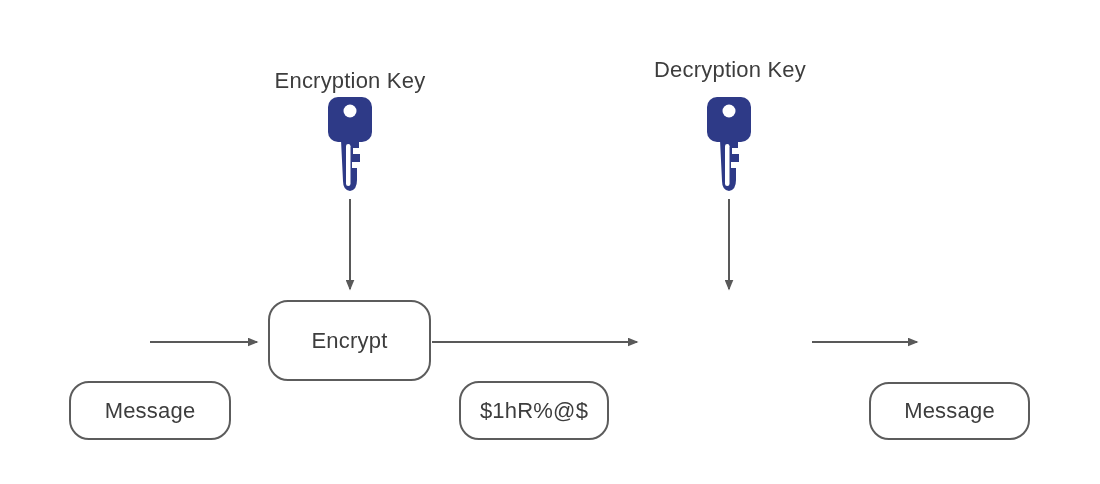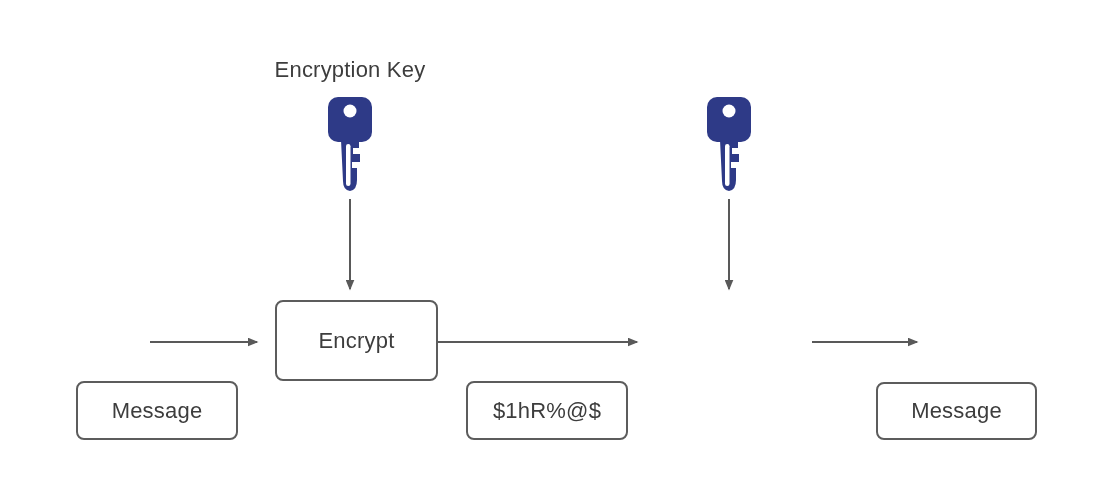--- a/index.html
+++ b/index.html
@@ -21,44 +21,43 @@
   }
   .layer-svg {
     position: absolute;
     left: 0; top: 0;
     width: 1100px; height: 484px;
   }
   .node-box {
     position: absolute;
     background: var(--bg);
     border: 2.5px solid var(--box-border);
-    border-radius: 8px;
+    border-radius: 20px;
     display: flex;
     align-items: center;
     justify-content: center;
     font-size: 22px;
     color: var(--text);
     letter-spacing: 0.2px;
-    margin-left: 7px;
   }
   .box-encrypt  { left: 268px; top: 300px; width: 163px; height: 81px; }
   .box-decrypt  { left: 648px; top: 301px; width: 162px; height: 80px; }
   .box-msg-in   { left: 69px;  top: 381px; width: 162px; height: 59px; }
-  .box-cipher   { left: 459px; top: 381px; width: 162px; height: 59px; text-align: right; }
+  .box-cipher   { left: 459px; top: 381px; width: 150px; height: 59px; text-align: right; }
   .box-msg-out  { left: 869px; top: 382px; width: 161px; height: 58px; }
   .key-label {
     position: absolute;
     width: 240px;
     top: 57px;
     text-align: center;
     font-size: 22px;
     color: var(--text);
     letter-spacing: 0.2px;
   }
-  .label-enc { left: 230px; }
+  .label-enc { left: 230px; margin-top: 11px; }
   .label-dec { left: 610px; }
 </style>
 </head>
 <body>
 
 <div class="canvas">
 
   <svg class="layer-svg" viewBox="0 0 1100 484" xmlns="http://www.w3.org/2000/svg">
     <defs>
       <marker id="arrow" markerWidth="11" markerHeight="9" refX="9.5" refY="4.5" orient="auto" markerUnits="userSpaceOnUse">
@@ -77,20 +76,21 @@
     <line x1="812" y1="342" x2="917" y2="342" stroke-width="2" marker-end="url(#arrow)" stroke="#595959"></line>
 
     <line x1="350" y1="199" x2="350" y2="289" stroke-width="2" marker-end="url(#arrow)" stroke="#595959"></line>
     <line x1="729" y1="199" x2="729" y2="289" stroke-width="2" marker-end="url(#arrow)" stroke="#595959"></line>
 
     <use href="#key-shape" transform="translate(319,97)" fill="#2e3a87"></use>
     <use href="#key-shape" transform="translate(698,97)" fill="#2e3a87"></use>
   </svg>
 
   <div class="key-label label-enc">Encryption Key</div>
+  <div class="key-label label-dec">Decryption Key</div>
 
   <div class="node-box box-encrypt">Encrypt</div>
 
   <div class="node-box box-msg-in">Message</div>
   <div class="node-box box-cipher">$1hR%@$</div>
   <div class="node-box box-msg-out">Message</div>
 
 </div>
 
 </body></html>

